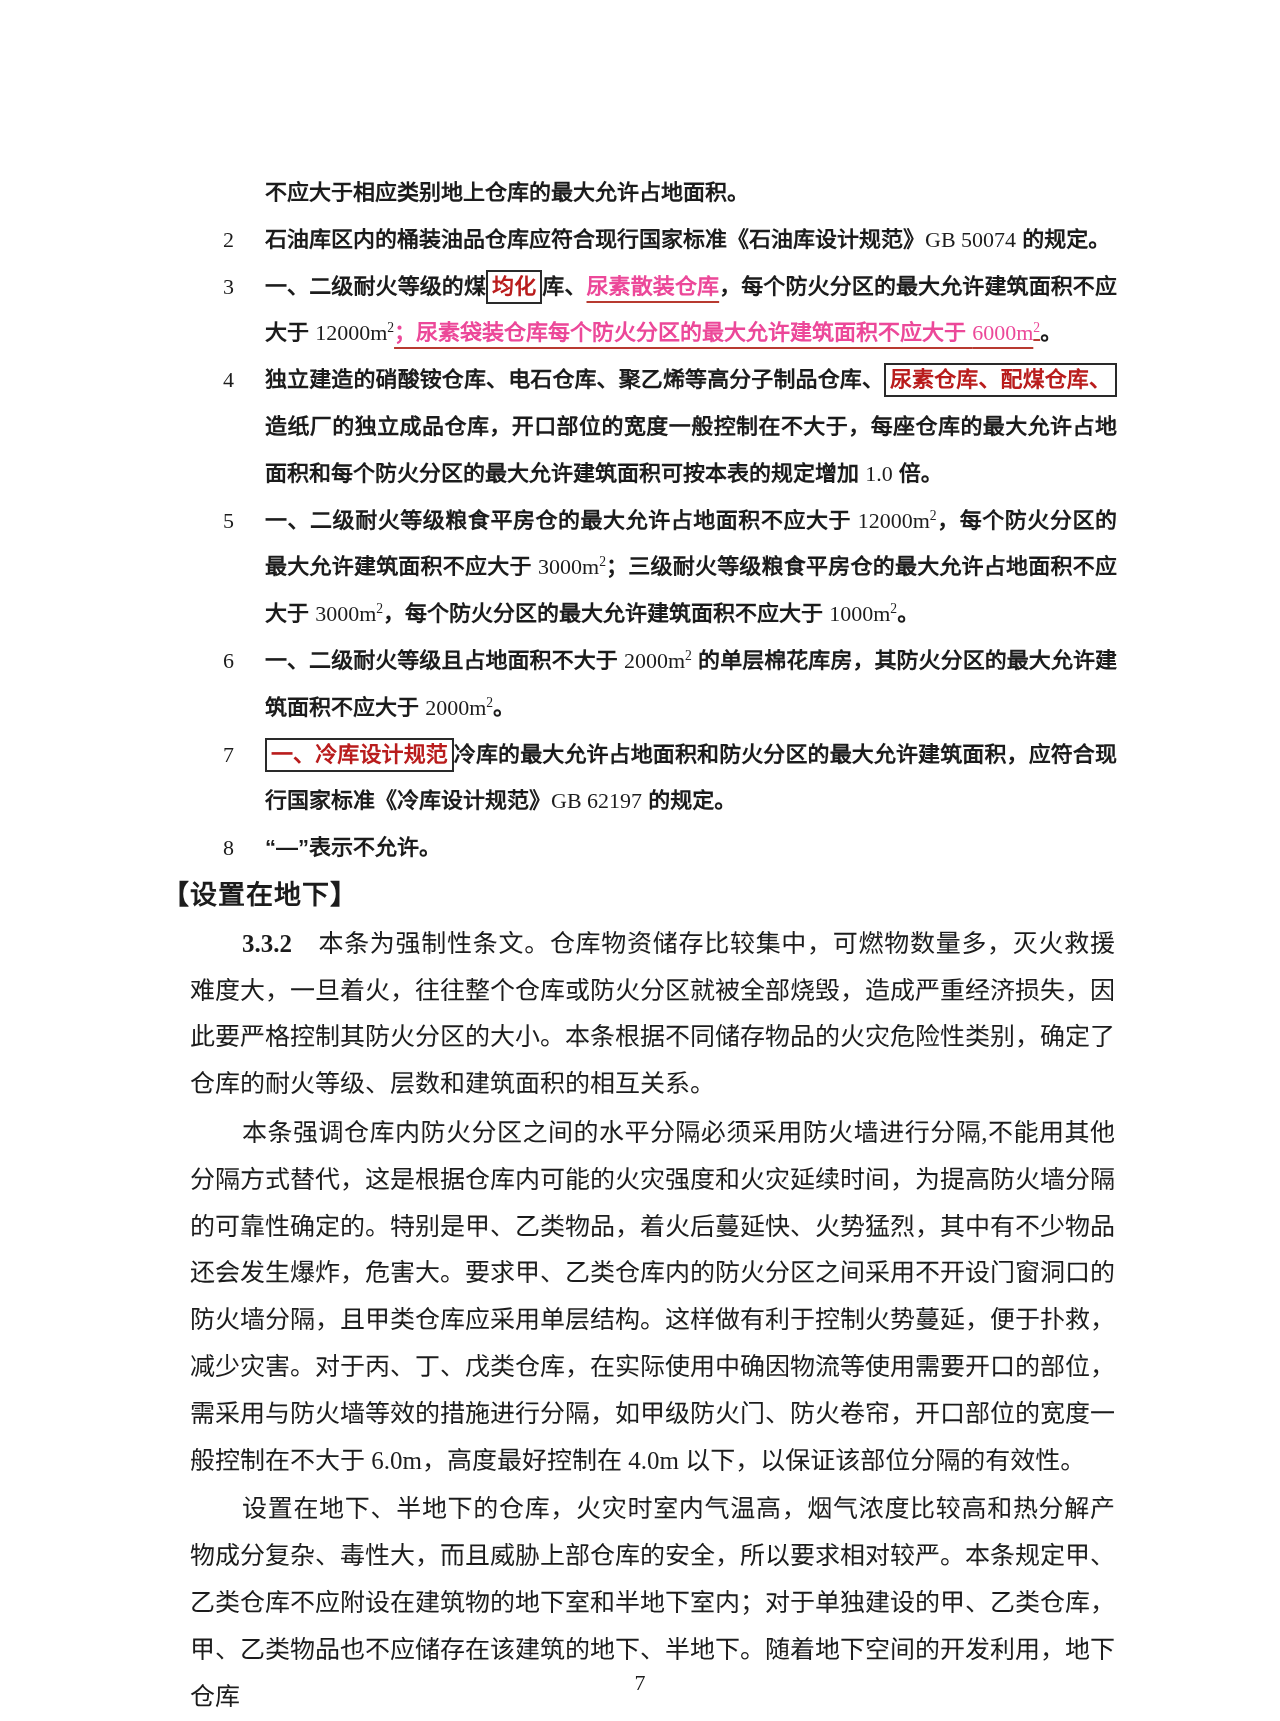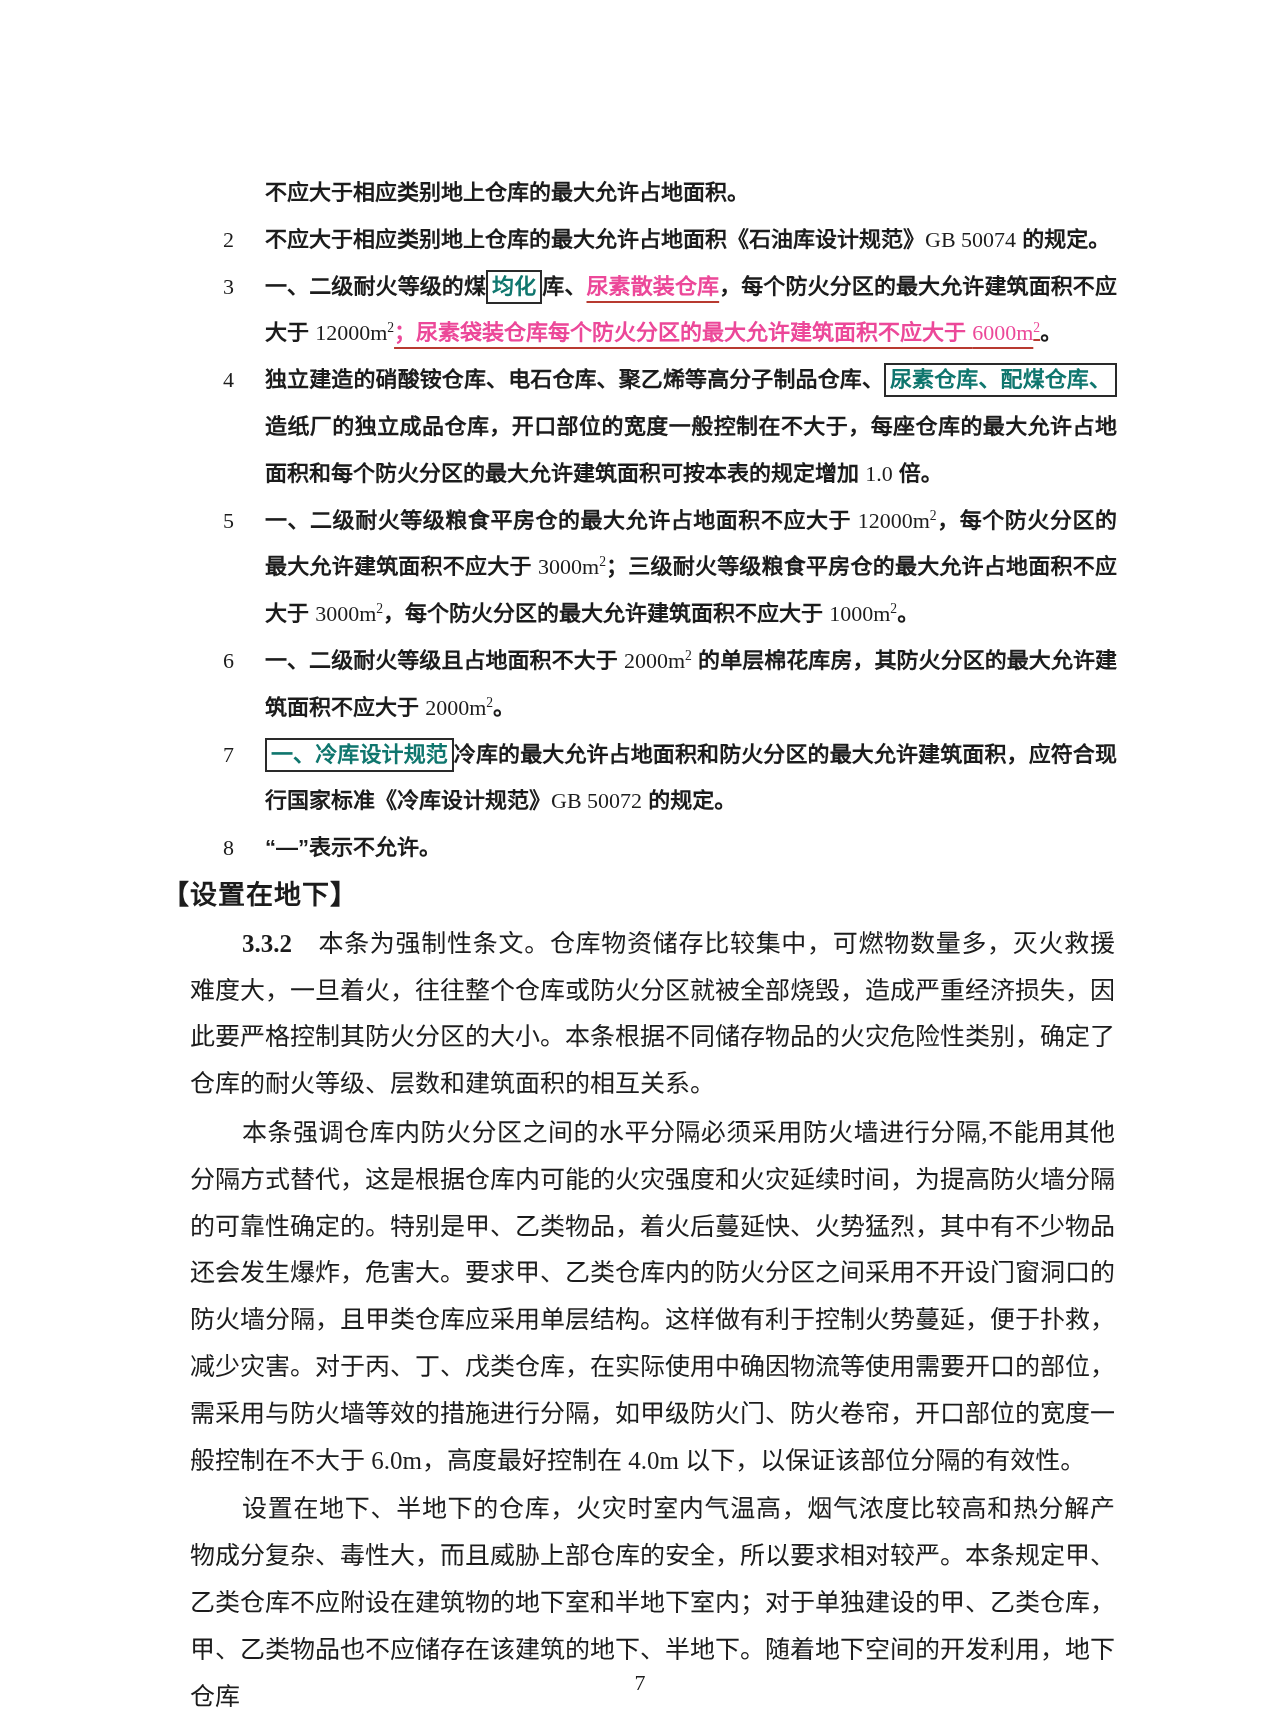--- a/index.html
+++ b/index.html
@@ -82,47 +82,47 @@
     line-height: 0;
   }
   .seg-red-underline {
     color: #ec4899;
     text-decoration: underline;
     text-decoration-thickness: 2px;
     text-underline-offset: 7px;
     text-decoration-color: #b83a30;
   }
   .seg-red-box {
-    color: #0f766e;
+    color: #b91c1c;
     border: 2px solid #2a2a2a;
     padding: 2px 4px 3px 4px;
   }
   .page-num {
     position: absolute;
     left: 0;
     top: 1658px;
     width: 100%;
     text-align: center;
     font-size: 22px;
     font-family: "Liberation Serif", "DejaVu Serif", serif;
   }
 </style>
 </head>
 <body>
 
 <div class="page">
   <div class="content">
     <div class="notes" id="notes">
         <div class="note"><span>不应大于相应类别地上仓库的最大允许占地面积。</span></div>
-        <div class="note"><span class="note-num">2</span><span>不应大于相应类别地上仓库的最大允许占地面积《石油库设计规范》</span><span class="seg-latin">GB 50074</span><span> 的规定。</span></div>
+        <div class="note"><span class="note-num">2</span><span>石油库区内的桶装油品仓库应符合现行国家标准《石油库设计规范》</span><span class="seg-latin">GB 50074</span><span> 的规定。</span></div>
         <div class="note"><span class="note-num">3</span><span>一、二级耐火等级的煤</span><span class="seg-red-box">均化</span><span>库、</span><span class="seg-red-underline">尿素散装仓库</span><span>，每个防火分区的最大允许建筑面积不应大于 </span><span class="seg-latin">12000m</span><span class="seg-latin seg-sup">2</span><span class="seg-red-underline">；尿素袋装仓库每个防火分区的最大允许建筑面积不应大于 </span><span class="seg-red-underline seg-latin">6000m</span><span class="seg-red-underline seg-latin seg-sup">2</span><span>。</span></div>
         <div class="note"><span class="note-num">4</span><span>独立建造的硝酸铵仓库、电石仓库、聚乙烯等高分子制品仓库、</span><span class="seg-red-box">尿素仓库、配煤仓库、</span><span>造纸厂的独立成品仓库，开口部位的宽度一般控制在不大于，每座仓库的最大允许占地面积和每个防火分区的最大允许建筑面积可按本表的规定增加 </span><span class="seg-latin">1.0</span><span> 倍。</span></div>
         <div class="note"><span class="note-num">5</span><span>一、二级耐火等级粮食平房仓的最大允许占地面积不应大于 </span><span class="seg-latin">12000m</span><span class="seg-latin seg-sup">2</span><span>，每个防火分区的最大允许建筑面积不应大于 </span><span class="seg-latin">3000m</span><span class="seg-latin seg-sup">2</span><span>；三级耐火等级粮食平房仓的最大允许占地面积不应大于 </span><span class="seg-latin">3000m</span><span class="seg-latin seg-sup">2</span><span>，每个防火分区的最大允许建筑面积不应大于 </span><span class="seg-latin">1000m</span><span class="seg-latin seg-sup">2</span><span>。</span></div>
         <div class="note"><span class="note-num">6</span><span>一、二级耐火等级且占地面积不大于 </span><span class="seg-latin">2000m</span><span class="seg-latin seg-sup">2</span><span> 的单层棉花库房，其防火分区的最大允许建筑面积不应大于 </span><span class="seg-latin">2000m</span><span class="seg-latin seg-sup">2</span><span>。</span></div>
-        <div class="note"><span class="note-num">7</span><span class="seg-red-box">一、冷库设计规范</span><span>冷库的最大允许占地面积和防火分区的最大允许建筑面积，应符合现行国家标准《冷库设计规范》</span><span class="seg-latin">GB 50072</span><span> 的规定。</span></div>
+        <div class="note"><span class="note-num">7</span><span class="seg-red-box">一、冷库设计规范</span><span>冷库的最大允许占地面积和防火分区的最大允许建筑面积，应符合现行国家标准《冷库设计规范》</span><span class="seg-latin">GB 62197</span><span> 的规定。</span></div>
         <div class="note"><span class="note-num">8</span><span>“—”表示不允许。</span></div>
       </div>
     <div class="section-header">【设置在地下】</div>
     <div class="paras" id="paras">
         <p class="para"><span class="seg-bold">3.3.2</span><span>　本条为强制性条文。仓库物资储存比较集中，可燃物数量多，灭火救援难度大，一旦着火，往往整个仓库或防火分区就被全部烧毁，造成严重经济损失，因此要严格控制其防火分区的大小。本条根据不同储存物品的火灾危险性类别，确定了仓库的耐火等级、层数和建筑面积的相互关系。</span></p>
         <p class="para"><span>本条强调仓库内防火分区之间的水平分隔必须采用防火墙进行分隔,不能用其他分隔方式替代，这是根据仓库内可能的火灾强度和火灾延续时间，为提高防火墙分隔的可靠性确定的。特别是甲、乙类物品，着火后蔓延快、火势猛烈，其中有不少物品还会发生爆炸，危害大。要求甲、乙类仓库内的防火分区之间采用不开设门窗洞口的防火墙分隔，且甲类仓库应采用单层结构。这样做有利于控制火势蔓延，便于扑救，减少灾害。对于丙、丁、戊类仓库，在实际使用中确因物流等使用需要开口的部位，需采用与防火墙等效的措施进行分隔，如甲级防火门、防火卷帘，开口部位的宽度一般控制在不大于 </span><span class="seg-latin">6.0m</span><span>，高度最好控制在 </span><span class="seg-latin">4.0m</span><span> 以下，以保证该部位分隔的有效性。</span></p>
         <p class="para"><span>设置在地下、半地下的仓库，火灾时室内气温高，烟气浓度比较高和热分解产物成分复杂、毒性大，而且威胁上部仓库的安全，所以要求相对较严。本条规定甲、乙类仓库不应附设在建筑物的地下室和半地下室内；对于单独建设的甲、乙类仓库，甲、乙类物品也不应储存在该建筑的地下、半地下。随着地下空间的开发利用，地下仓库</span></p>
       </div>
   </div>
   <div class="page-num">7</div>

